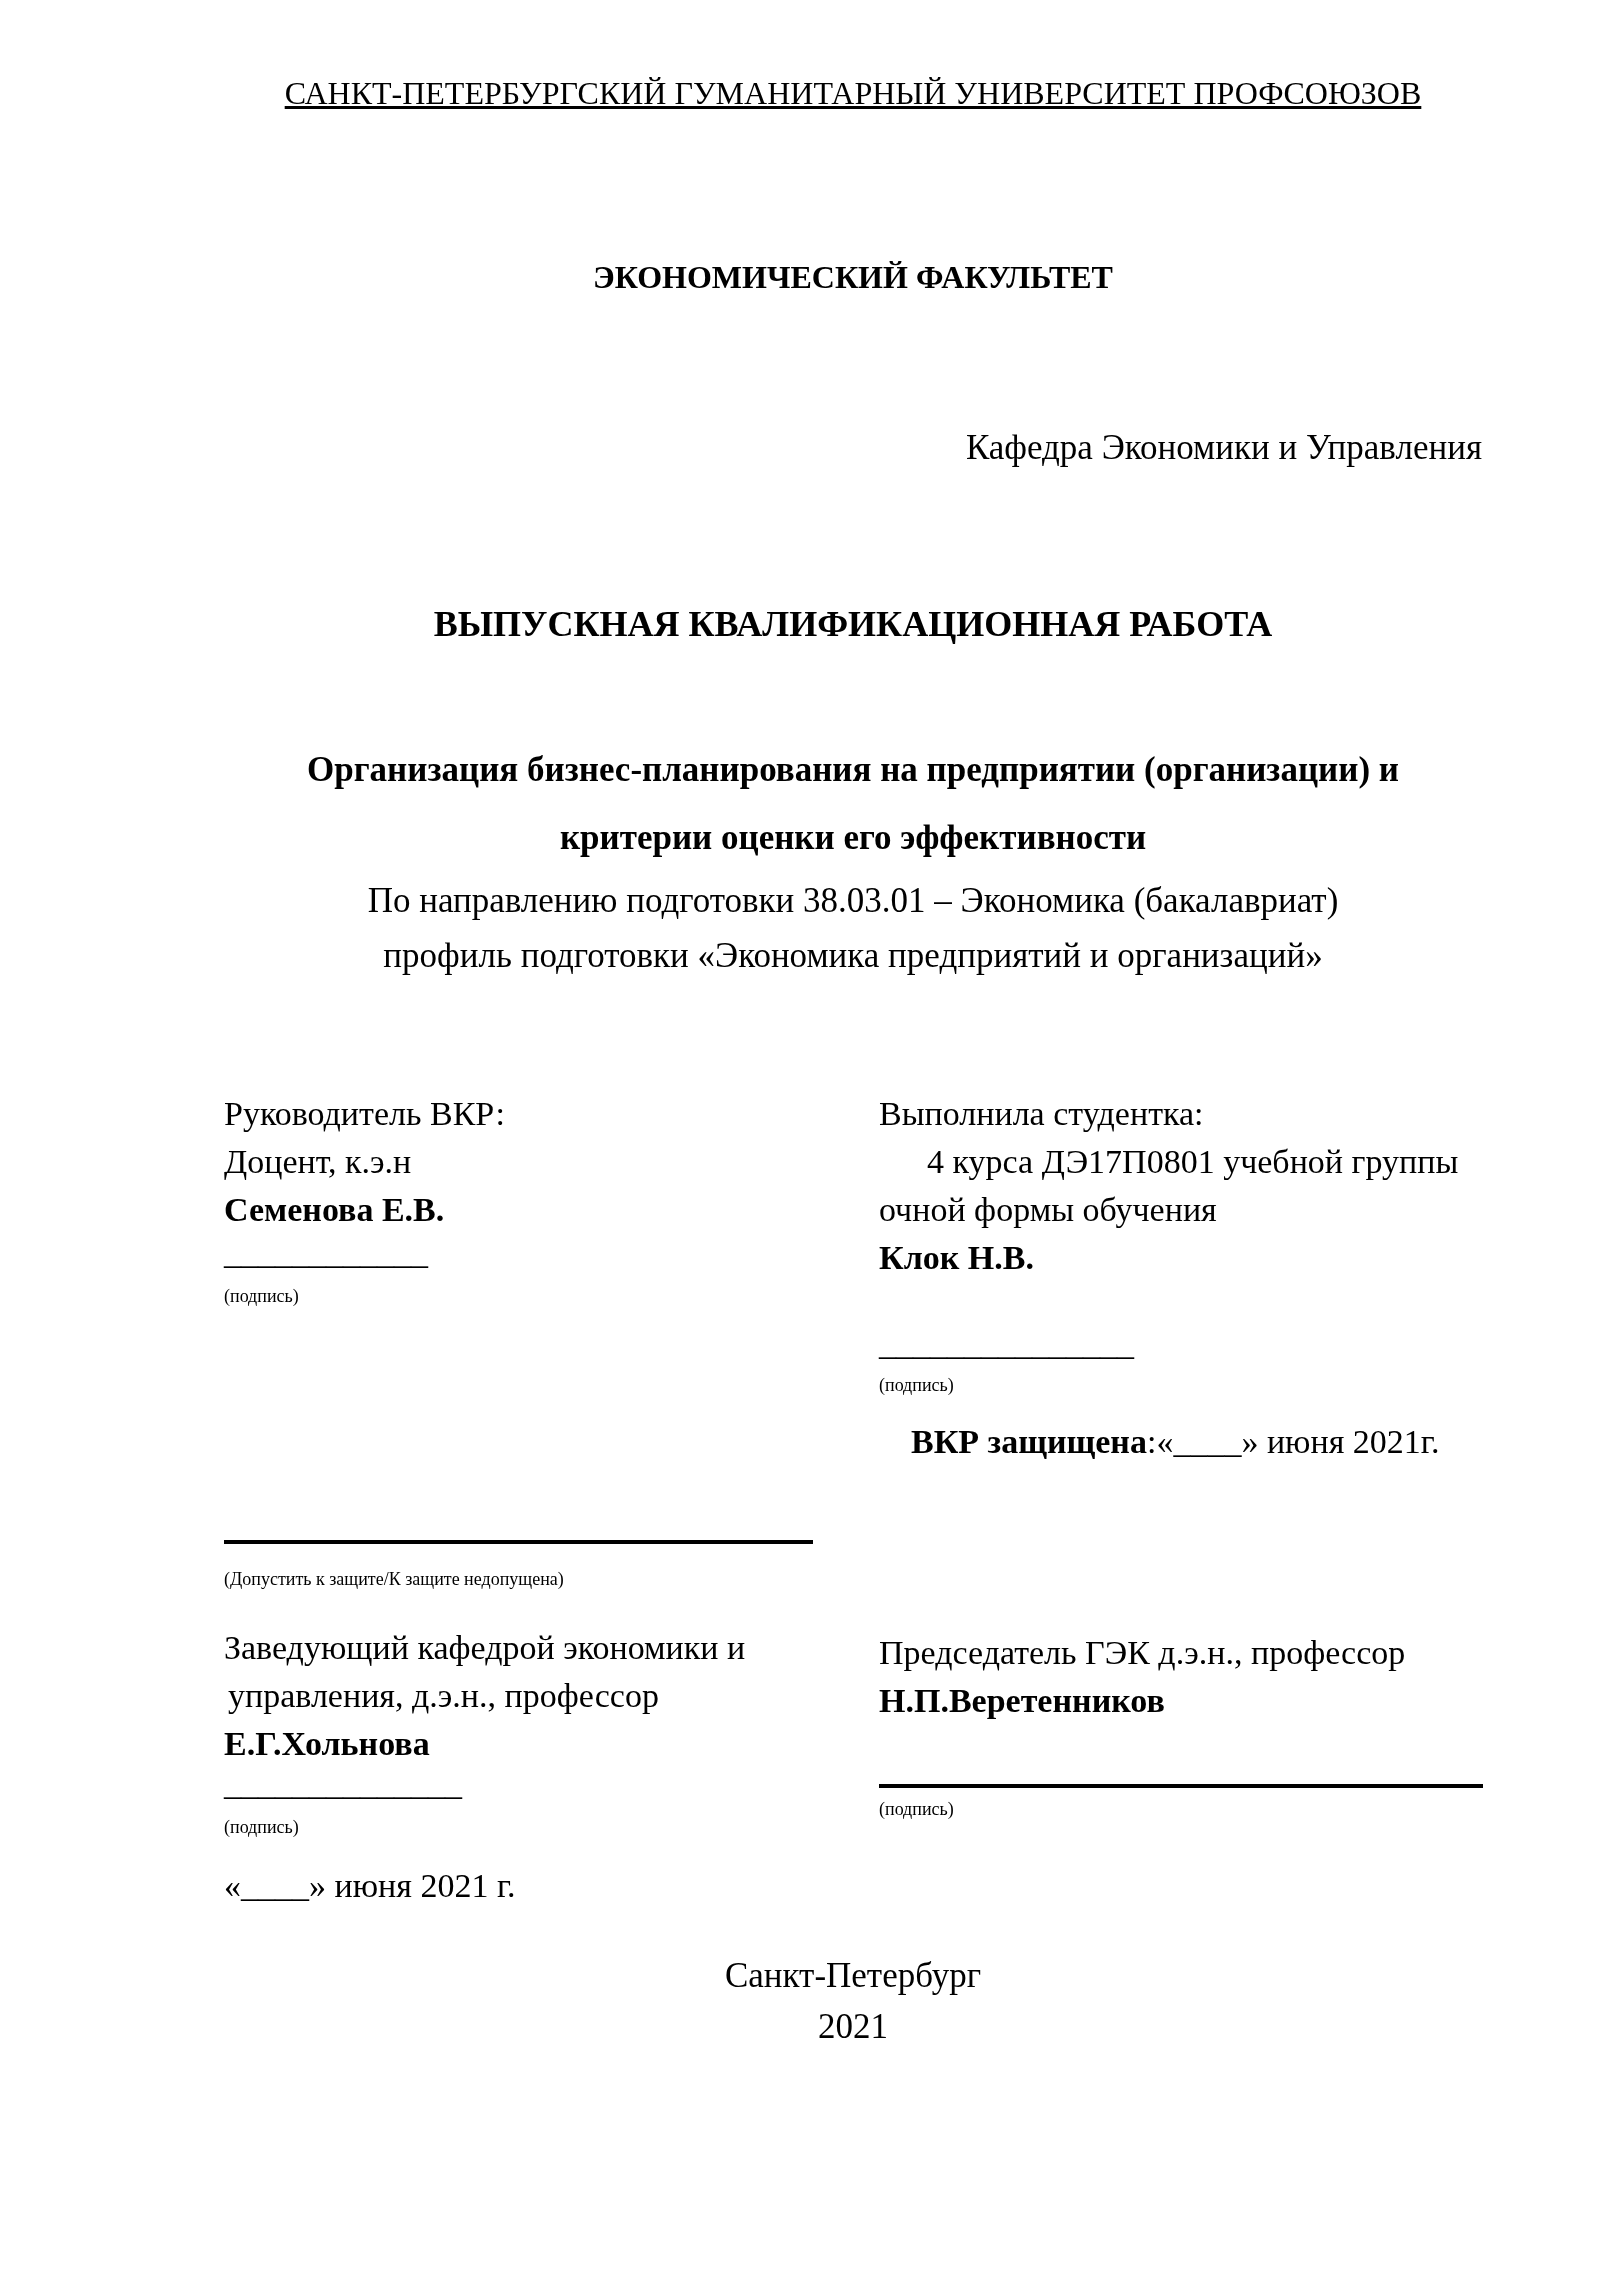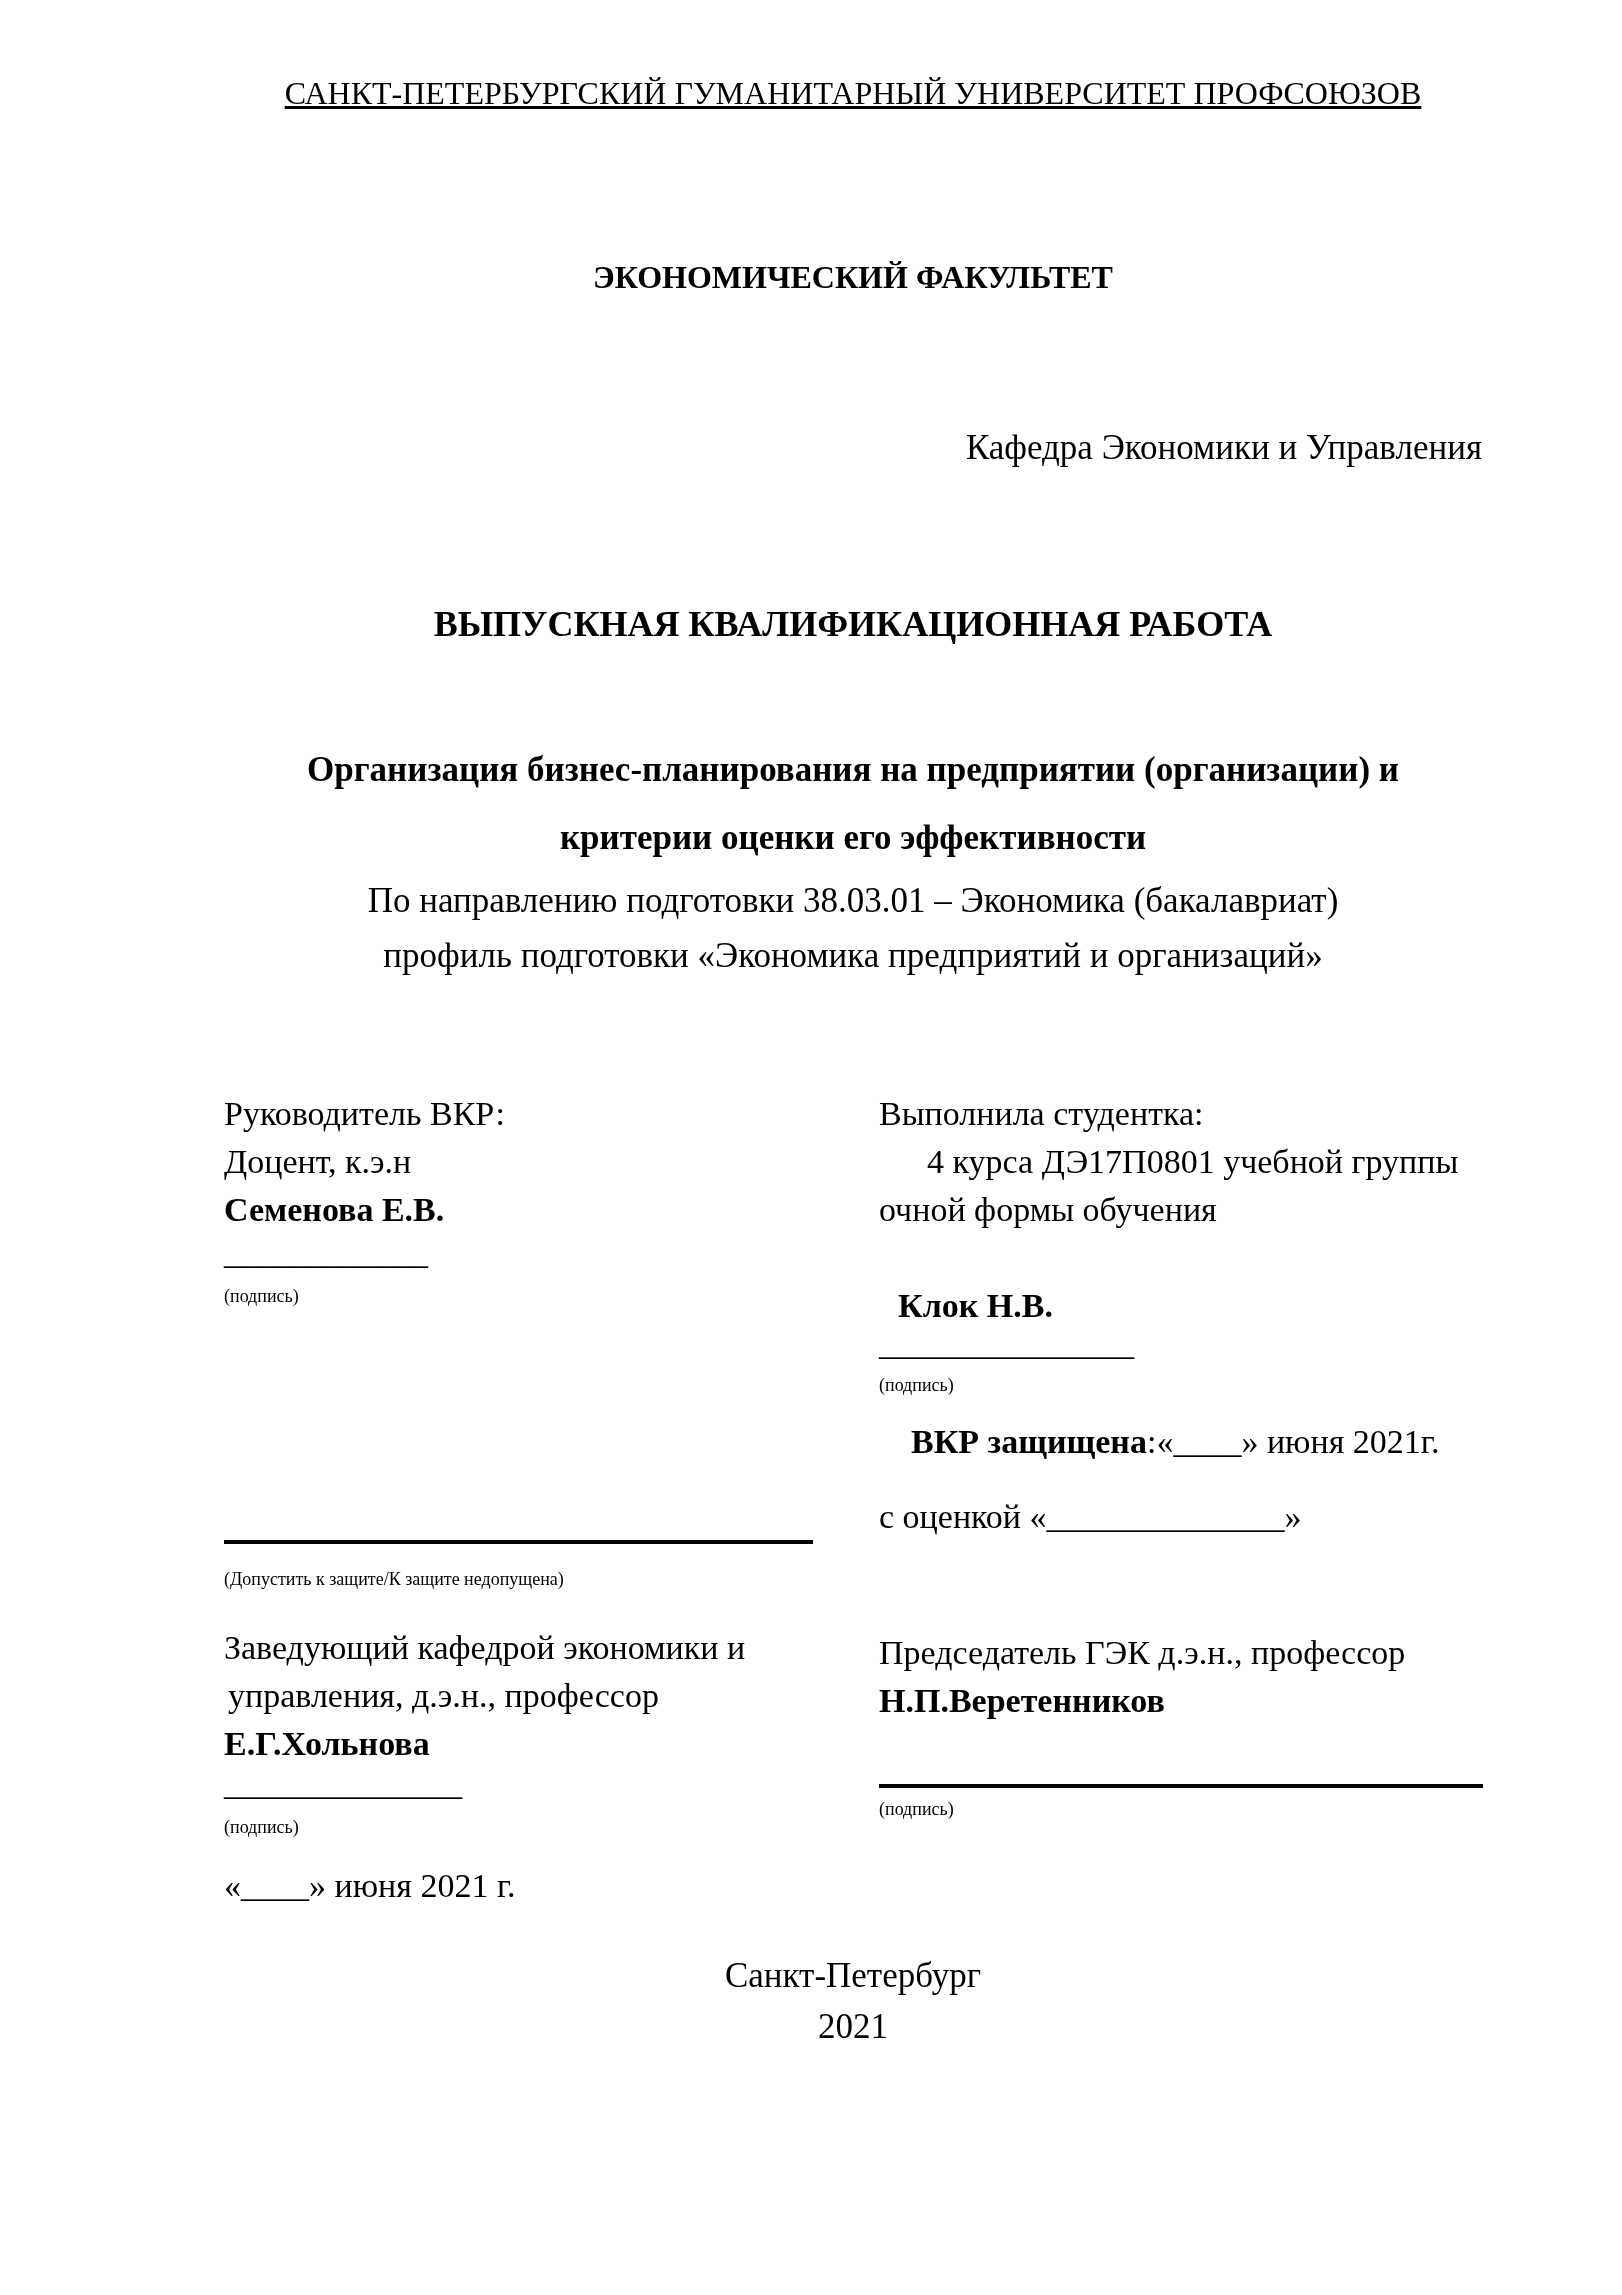--- a/index.html
+++ b/index.html
@@ -70,31 +70,30 @@
   <div class="abs" style="top:1234px; left:224px;">____________</div>
 
   <div class="abs small" style="top:1286px; left:224px;">(подпись)</div>
 
   <div class="abs" style="top:1095px; left:879px;">Выполнила студентка:</div>
 
   <div class="abs" style="top:1143px; left:879px;margin-left:48px;">4 курса ДЭ17П0801 учебной группы</div>
 
   <div class="abs" style="top:1191px; left:879px;">очной формы обучения</div>
 
-  <div class="abs b" style="top:1239px; left:898px;margin-top:48px;">Клок Н.В.</div>
+  <div class="abs b" style="top:1239px; left:879px;">Клок Н.В.</div>
 
   <div class="abs" style="top:1325px; left:879px;">_______________</div>
 
   <div class="abs small" style="top:1375px; left:879px;">(подпись)</div>
 
   <div class="abs" style="top:1423px; left:911px;">
     <span class="b">ВКР защищена</span><span>:«____» июня 2021г.</span>
   </div>
 
-  <div class="abs" style="top:1498px; left:879px;">с оценкой «______________»</div>
 
   <div class="rule" style="top:1540px; left:224px; width:589px;"></div>
 
   <div class="abs small" style="top:1569px; left:224px;">(Допустить к защите/К защите недопущена)</div>
 
   <div class="abs" style="top:1629px; left:224px;">Заведующий кафедрой экономики и</div>
 
   <div class="abs" style="top:1677px; left:228px;">управления, д.э.н., профессор</div>
 
   <div class="abs b" style="top:1725px; left:224px;">Е.Г.Хольнова</div>

